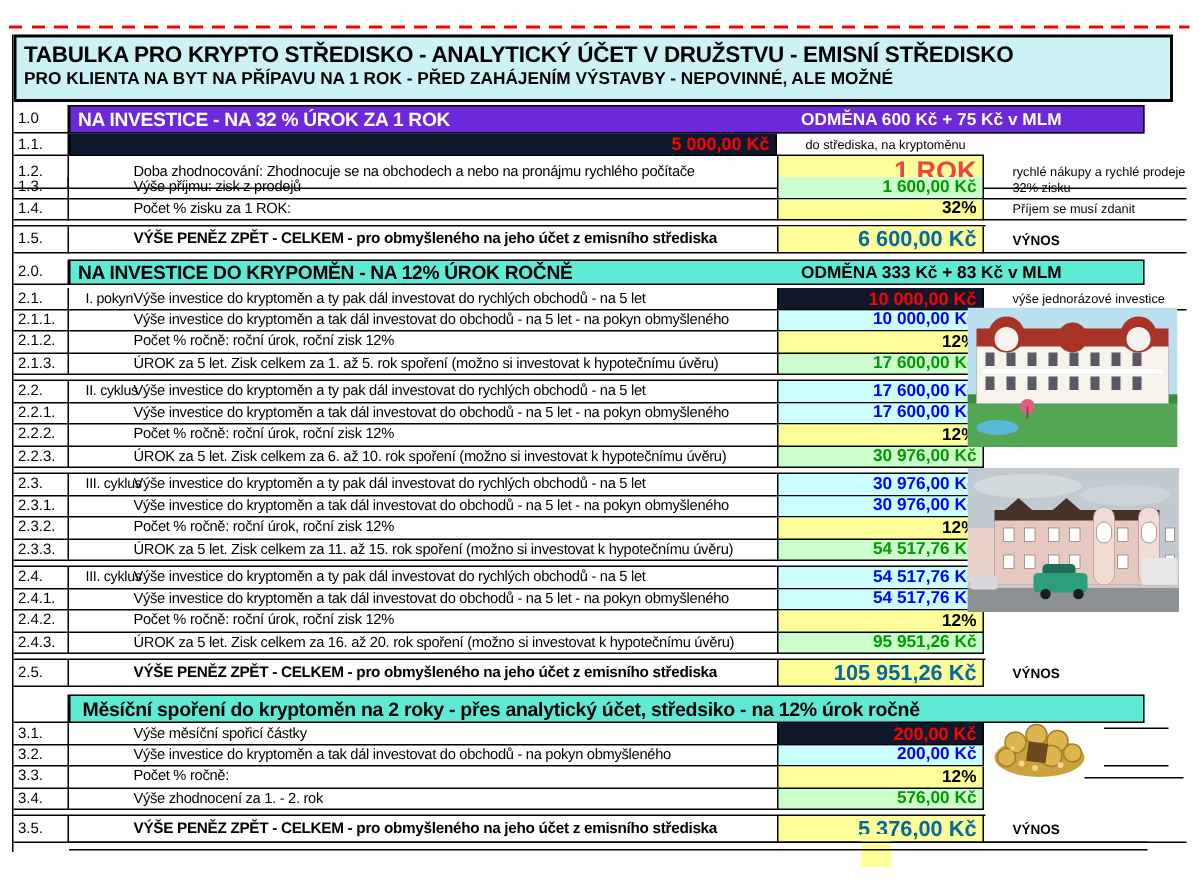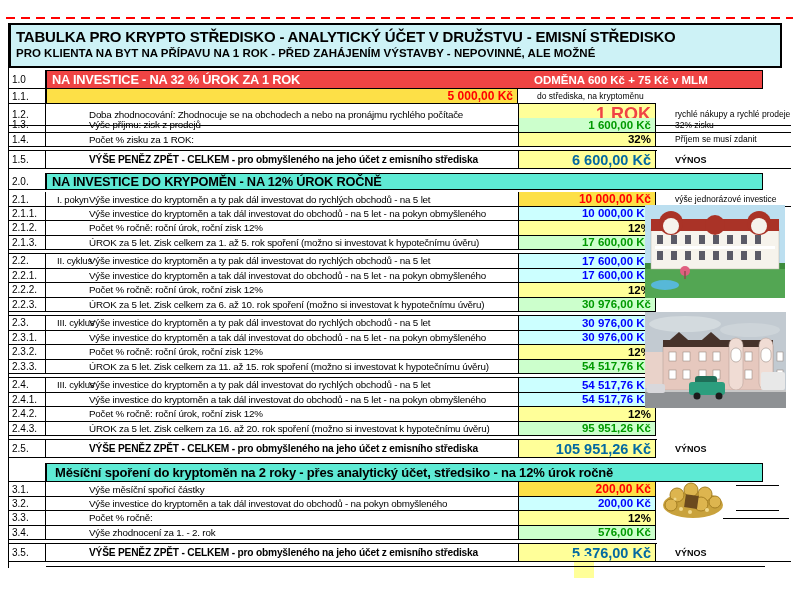--- a/index.html
+++ b/index.html
@@ -18,33 +18,33 @@
   .row.total{height:18px;}
   .num{font-size:10px;padding-left:3px;border-right:1px solid #000;border-bottom:1px solid #000;
         display:flex;align-items:center;}
   .label{position:relative;padding-left:43px;font-size:9.8px;letter-spacing:-0.2px;display:flex;
         align-items:center;border-bottom:1px solid #000;white-space:nowrap;overflow:hidden;}
   .row.total .label{font-weight:bold;font-size:10.2px;}
   .cycle{position:absolute;left:11px;font-size:9.5px;}
   .val{border-left:1px solid #000;border-right:1px solid #000;border-bottom:1px solid #000;
         display:flex;align-items:center;justify-content:flex-end;padding-right:4px;font-weight:bold;
         white-space:nowrap;}
-  .val-ry{background:#fde047;color:#ff0000;font-size:12px;padding-left:24px;}
+  .val-ry{background:#0f172a;color:#ff0000;font-size:12px;padding-left:24px;}
   .val-by{background:#ffff99;color:#ef4444;font-size:18px;}
   .val-pct{background:#ffff99;color:#000;font-size:11.5px;}
   .val-cy{background:#ccffff;color:#0000ff;font-size:11.5px;}
   .val-gr{background:#ccffcc;color:#009900;font-size:11.5px;}
   .val-tot{background:#ffff99;color:#0369a1;font-size:14.5px;}
   .note{font-size:8.5px;padding-left:19px;display:flex;align-items:center;white-space:nowrap;overflow:hidden;}
   .note.b{border-bottom:1px solid #000;}
   .note.bold{font-weight:bold;font-size:9px;}
   .band-row{display:grid;grid-template-columns:37px 717px 1fr;height:19px;}
   .band-row.b2{height:17px;}
   .band{position:relative;box-sizing:border-box;border:1.8px solid #000;display:flex;align-items:center;}
-  .band.red{background:#ef4444;color:#fff;text-align:center;}
+  .band.red{background:#6d28d9;color:#fff;text-align:center;}
   .band.green{background:#5eead4;color:#000;}
   .band-label{font-weight:bold;font-size:12.8px;padding-left:5px;white-space:nowrap;letter-spacing:-0.2px;}
   .band.center .band-label{padding-left:8px;font-size:13px;}
   .band-reward{position:absolute;left:487px;font-weight:bold;font-size:11.5px;white-space:nowrap;}
   .img{position:absolute;}
   .dbl-line{position:absolute;left:46px;top:561px;width:719px;height:3.5px;
         border-top:1.6px solid #000;border-bottom:1.6px solid #000;}
   .ystub{position:absolute;left:574px;top:556px;width:20px;height:22px;background:#ffff99;}
   .cline{position:absolute;height:1.4px;background:#000;}
 </style>
@@ -105,20 +105,21 @@
             <div>VÝŠE PENĚZ ZPĚT - CELKEM  - pro obmyšleného na jeho účet z emisního střediska</div>
           </div>
           <div class="val val-tot">6 600,00 Kč</div>
           <div class="note b bold">VÝNOS</div>
         </div>
         <div class="gap4"></div>
         <div class="band-row b2">
           <div class="num">2.0.</div>
           <div class="band green">
             <div class="band-label">NA INVESTICE DO KRYPOMĚN - NA 12% ÚROK ROČNĚ</div>
+            <div class="band-reward">ODMĚNA 333 Kč + 83 Kč v MLM</div>
           </div>
           <div></div>
         </div>
         <div class="gap2"></div>
         <div class="row">
           <div class="num">2.1.</div>
           <div class="label">
             <div class="cycle">I. pokyn</div>
             <div>Výše investice do kryptoměn a ty pak dál investovat do rychlých obchodů - na 5 let</div>
           </div>

